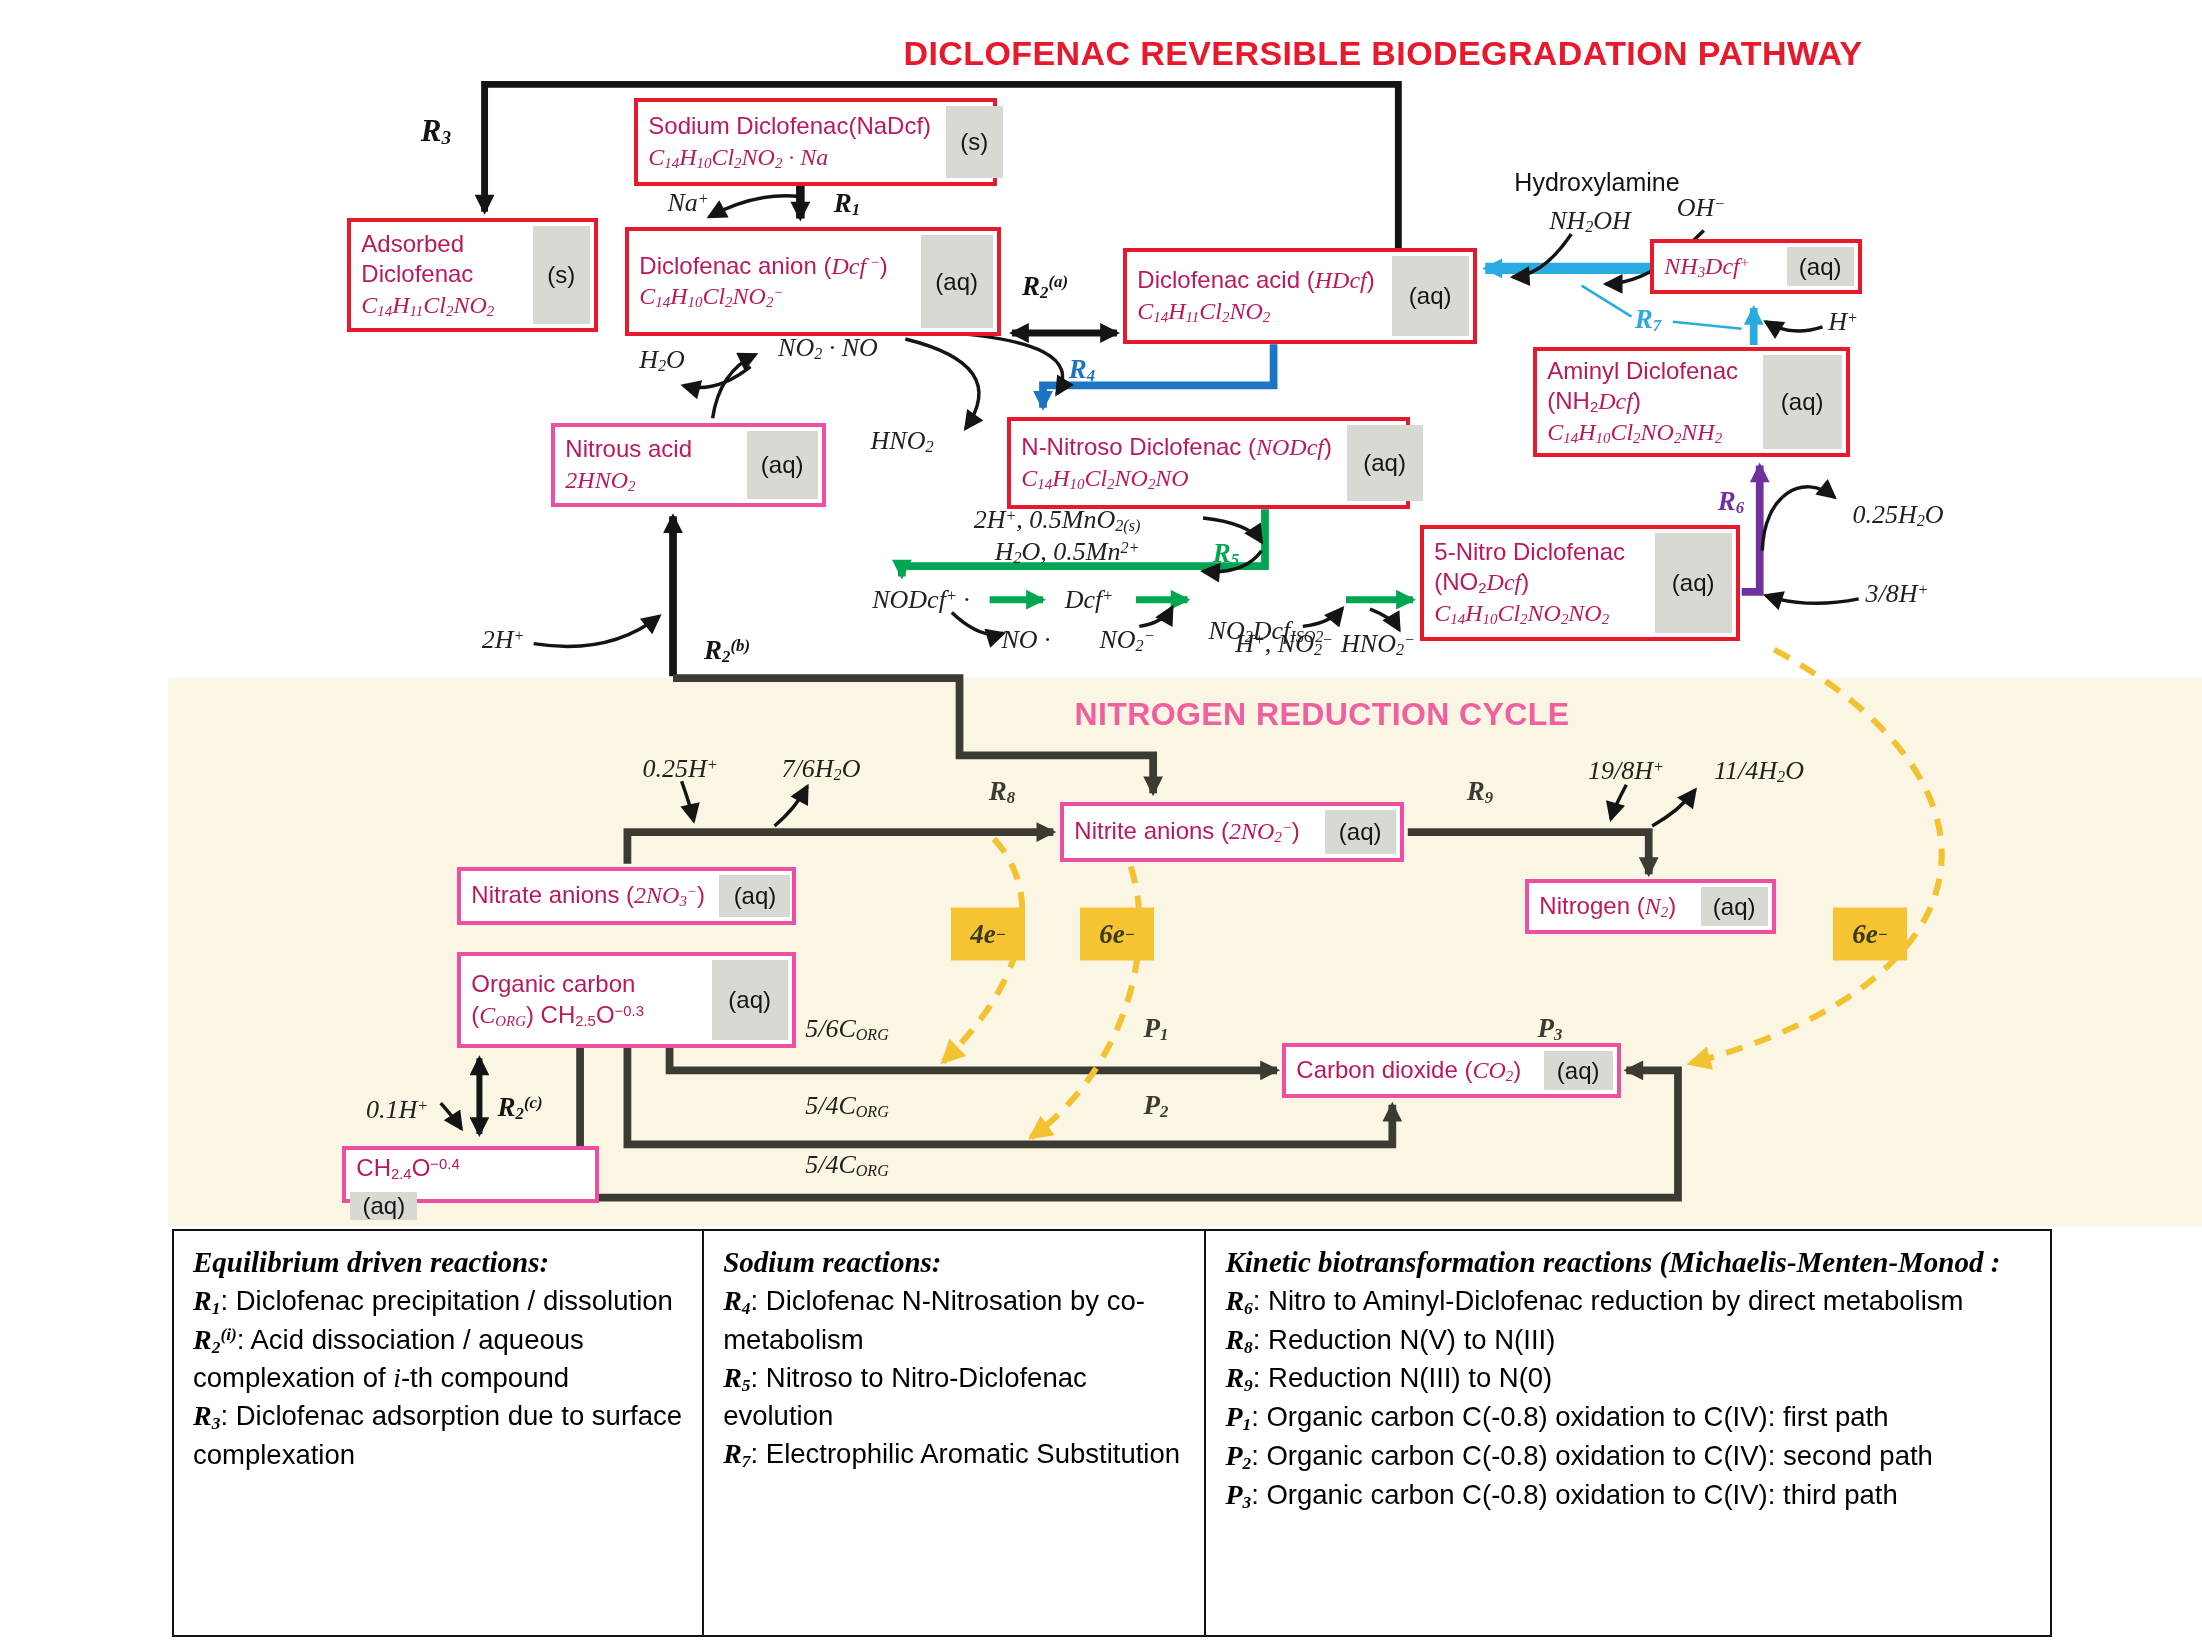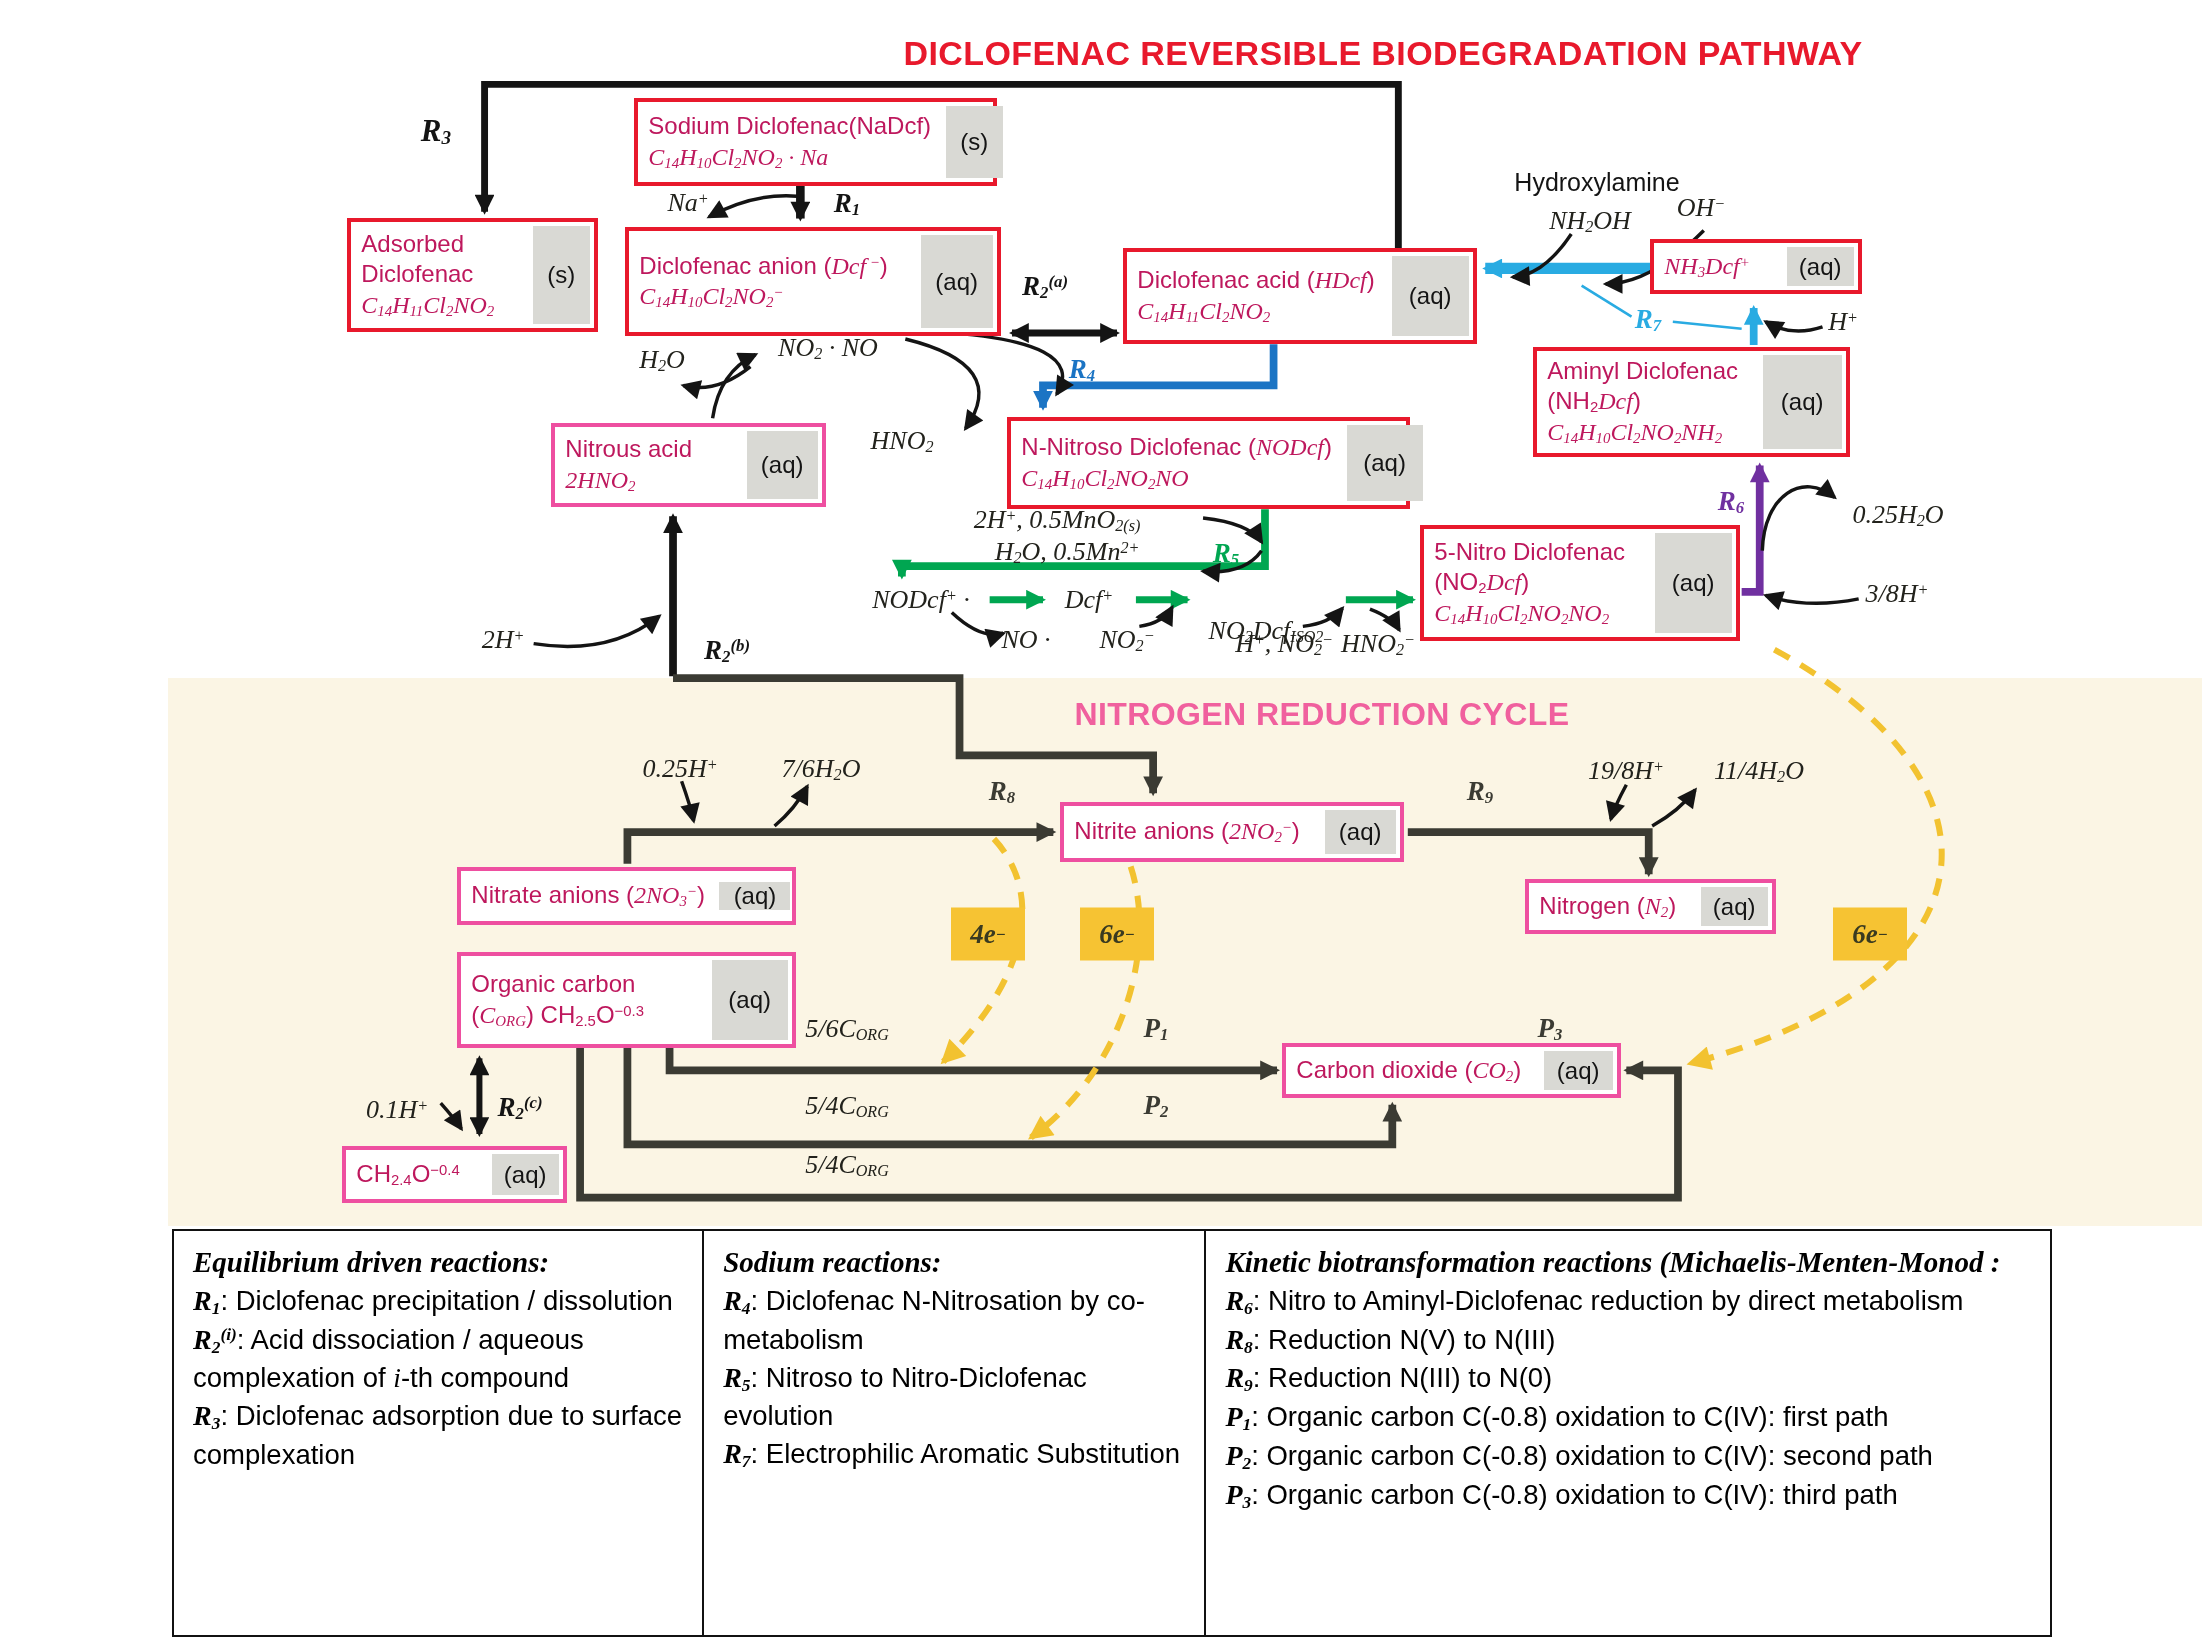--- a/index.html
+++ b/index.html
@@ -182,40 +182,40 @@
           <div class="bline"><span class="m">C<sub>14</sub>H<sub>10</sub>Cl<sub>2</sub>NO<sub>2</sub>NO<sub>2</sub></span></div>
         </div>
         <div class="tag" style="width: 77px;">(aq)</div>
       </div>
       <div class="box b-pink" style="left: 1060px; top: 802px; width: 344px; height: 60px;">
         <div class="bc">
           <div class="bline">Nitrite anions (<span class="m">2NO<sub>2</sub><sup>−</sup></span>)</div>
         </div>
         <div class="tag" style="width: 71px;">(aq)</div>
       </div>
-      <div class="box b-pink" style="left: 457px; top: 867px; width: 339px; height: 58px; align-items: center;">
+      <div class="box b-pink" style="left: 457px; top: 867px; width: 339px; height: 58px;">
         <div class="bc">
           <div class="bline">Nitrate anions (<span class="m">2NO<sub>3</sub><sup>−</sup></span>)</div>
         </div>
         <div class="tag" style="width: 71px;">(aq)</div>
       </div>
       <div class="box b-pink" style="left: 1525px; top: 879px; width: 251px; height: 55px;">
         <div class="bc">
           <div class="bline">Nitrogen (<span class="m">N<sub>2</sub></span>)</div>
         </div>
         <div class="tag" style="width: 67px;">(aq)</div>
       </div>
       <div class="box b-pink" style="left: 457px; top: 952px; width: 339px; height: 96px;">
         <div class="bc">
           <div class="bline">Organic carbon</div>
           <div class="bline">(<span class="m">C<sub>ORG</sub></span>) CH<sub>2.5</sub>O<sup>−0.3</sup></div>
         </div>
         <div class="tag" style="width: 76px;">(aq)</div>
       </div>
-      <div class="box b-pink" style="left: 342px; top: 1146px; width: 225px; height: 57px;">
+      <div class="box b-pink" style="left: 342px; top: 1146px; width: 257px; height: 57px; flex-direction: column;">
         <div class="bc">
           <div class="bline">CH<sub>2.4</sub>O<sup>−0.4</sup></div>
         </div>
         <div class="tag" style="width: 67px;">(aq)</div>
       </div>
       <div class="box b-pink" style="left: 1282px; top: 1043px; width: 339px; height: 55px;">
         <div class="bc">
           <div class="bline">Carbon dioxide (<span class="m">CO<sub>2</sub></span>)</div>
         </div>
         <div class="tag" style="width: 69px;">(aq)</div>

